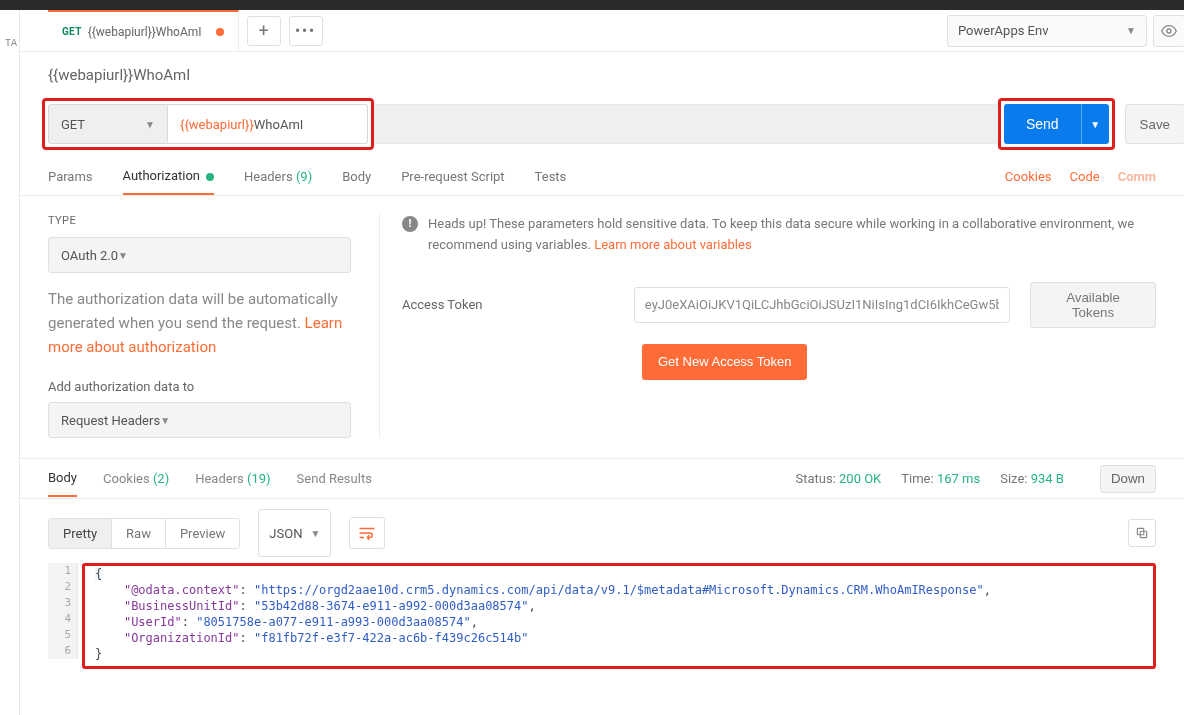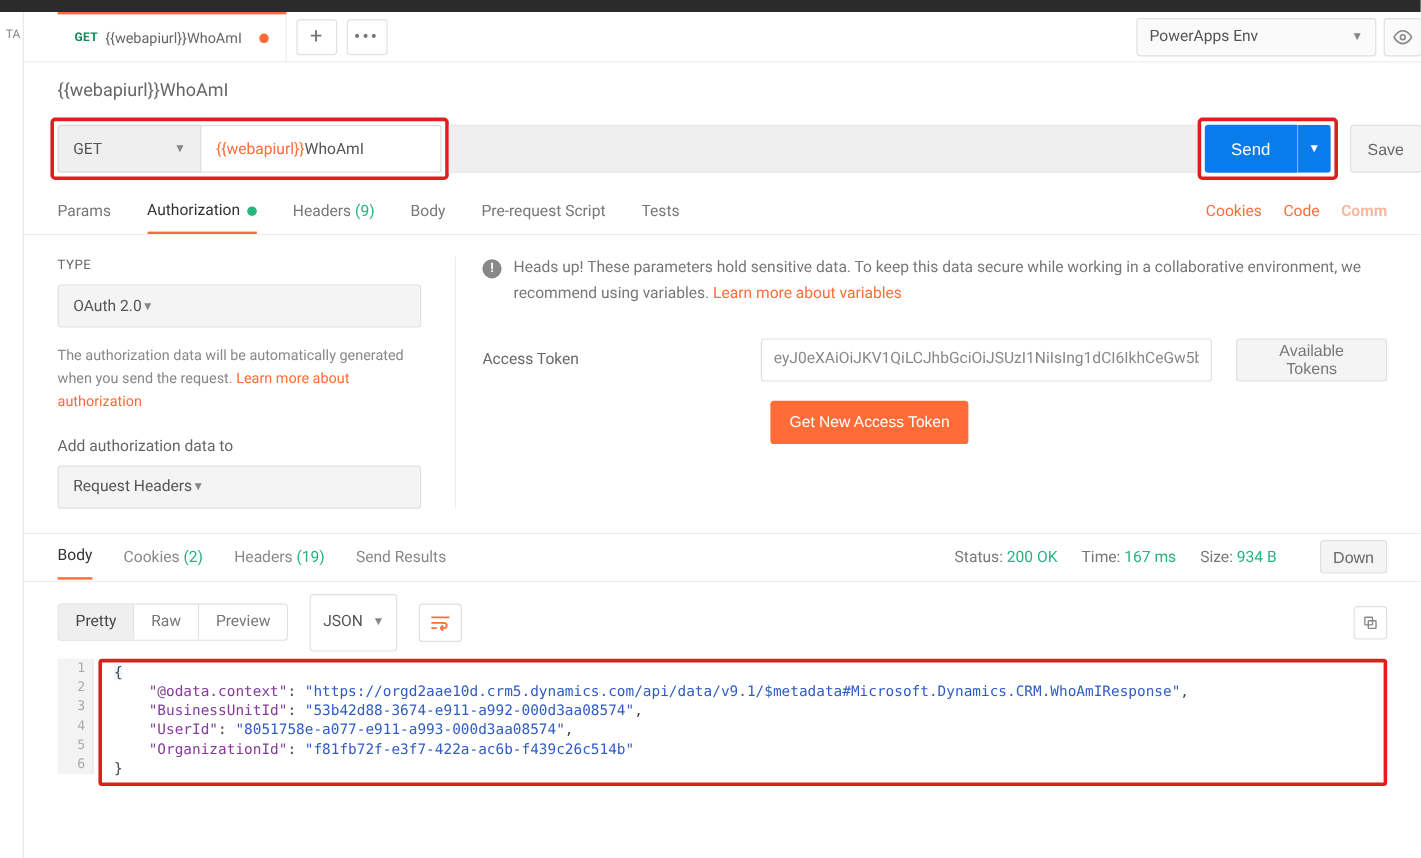--- a/index.html
+++ b/index.html
@@ -1,19 +1,19 @@
 <!DOCTYPE html>
 <html><head>
 <meta charset="utf-8">
 <style>
   * { box-sizing: border-box; margin: 0; padding: 0; }
   body { font-family: -apple-system, BlinkMacSystemFont, "Segoe UI", Roboto, Arial, sans-serif; font-size: 13px; color: #555; background: #fff; }
   .topbar { height: 10px; background: #2b2b2b; }
   .left-sliver { position: absolute; left: 0; top: 10px; width: 20px; height: 705px; background: #fff; border-right: 1px solid #e8e8e8; overflow: hidden; font-size: 10px; color: #888;}
-  .left-sliver .txt { position: absolute; top: 14px; right: 2px; }
+  .left-sliver .txt { position: absolute; top: 28px; right: 2px; font-family: Liberation Mono, monospace; }
   .main { margin-left: 20px; background: #fff; }
   .tabbar { display: flex; align-items: center; border-bottom: 1px solid #ededed; height: 42px; padding-left: 28px; }
   .tab { display: flex; align-items: center; height: 42px; padding: 0 14px; border-right: 1px solid #ededed; position: relative; }
   .tab.active { border-top: 2px solid #ff6c37; }
   .tab .method { font-weight: 700; font-size: 10px; letter-spacing: .3px; margin-right: 6px; }
   .tab .name { color: #666; font-size: 12px; }
   .unsaved-dot { width: 8px; height: 8px; border-radius: 50%; background: #ff6c37; margin-left: 14px; }
   .iconbtn { width: 34px; height: 30px; border: 1px solid #e0e0e0; background: #fff; border-radius: 3px; display: flex; align-items: center; justify-content: center; margin-left: 8px; cursor: pointer; color:#777;}
   .iconbtn .plus { font-size: 18px; line-height: 1; }
   .dots { letter-spacing: 2px; font-size: 14px; font-weight: 700; }
@@ -42,32 +42,32 @@
   .dot-green { width:8px;height:8px;border-radius:50%;background:#26b47f;display:inline-block;margin-left:6px;vertical-align:middle;}
   .count-green { color:#26b47f; }
   .req-tab-right { margin-left:auto; display:flex; gap:18px;}
   .req-tab-right .link{ color:#ff6c37; cursor:pointer;}
   .req-tab-right .link.muted{ color:#f7b89f;font-weight:bold;}
   .auth-body { display:flex; padding: 18px 0 20px; border-bottom:1px solid #ededed;}
   .auth-left { width: 360px; padding: 0 28px; border-right:1px solid #ededed;}
   .label-sm { font-size: 11px; letter-spacing:.4px; color:#666; margin-bottom:10px;}
   .select { width:100%; height:36px; background:#f4f4f4; border:1px solid #e0e0e0; border-radius:3px; padding:0 12px; display:flex; align-items:center; justify-content:flex-start; cursor:pointer; color:#555;}
   .select .caret{font-size:10px;color:#888;}
-  .auth-desc { color:#888; font-size:12px; line-height:1.6; margin:14px 0 4px;}
+  .auth-desc { color:#888; font-size:15px; line-height:1.6; margin:14px 0 4px;}
   .auth-desc a, .link-o { color:#ff6c37; cursor:pointer;}
   .sub-label { color:#666; margin: 20px 0 8px;}
   .btn-orange { background:#ff6c37; color:#fff; border:none; border-radius:3px; height:36px; padding:0 16px; cursor:pointer; font-size:13px;}
   .btn-orange.mt { margin-top:22px;}
   .auth-right { flex:1; padding: 0 28px 0 22px; }
   .heads-up { display:flex; align-items:flex-start; gap:10px; color:#777; line-height:1.6;}
   .heads-up .circ { width:16px; height:16px; border-radius:50%; background:#888; color:#fff; font-size:11px; font-weight:700; display:flex; align-items:center; justify-content:center; flex:0 0 16px; margin-top:2px;}
   .token-row { display:flex; align-items:center; margin-top:26px; gap:20px;}
   .token-lbl { width: 220px; color:#666;}
   .token-inp { width: 390px; height:36px; border:1px solid #e0e0e0; border-radius:3px; padding:0 10px; color:#888; font-family:inherit; font-size:13px;}
-  .avail-btn { height:36px; padding:0 14px; background:#f4f4f4; border:1px solid #e0e0e0; border-radius:3px; color:#777; cursor:pointer;}
+  .avail-btn { height:46px; padding:0 14px; background:#f4f4f4; border:1px solid #e0e0e0; border-radius:3px; color:#777; cursor:pointer;}
   .get-token-row { margin-top:16px; margin-left: 240px;}
   .resp-tabs { display:flex; align-items:center; padding: 0 28px; height:40px; border-bottom:1px solid #ededed; gap:26px;}
   .resp-tab { color:#888; cursor:pointer; padding:10px 0;}
   .resp-tab.active { color:#333; border-bottom:2px solid #ff6c37;}
   .status-strip { margin-left:auto; display:flex; gap:20px; color:#777; align-items:center;}
   .status-strip .g{ color:#26b47f;}
   .down-btn { height:28px; padding:0 10px; background:#f4f4f4; border:1px solid #e0e0e0; border-radius:3px; cursor:pointer; color:#666; margin-left:16px;}
   .view-bar { display:flex; align-items:center; padding: 10px 28px 0; gap:18px;}
   .seg { display:flex; border:1px solid #e0e0e0; border-radius:3px; overflow:hidden;}
   .seg .segbtn{ padding:7px 14px; background:#fff; color:#777; cursor:pointer; border-right:1px solid #e0e0e0;text-align:center;}

